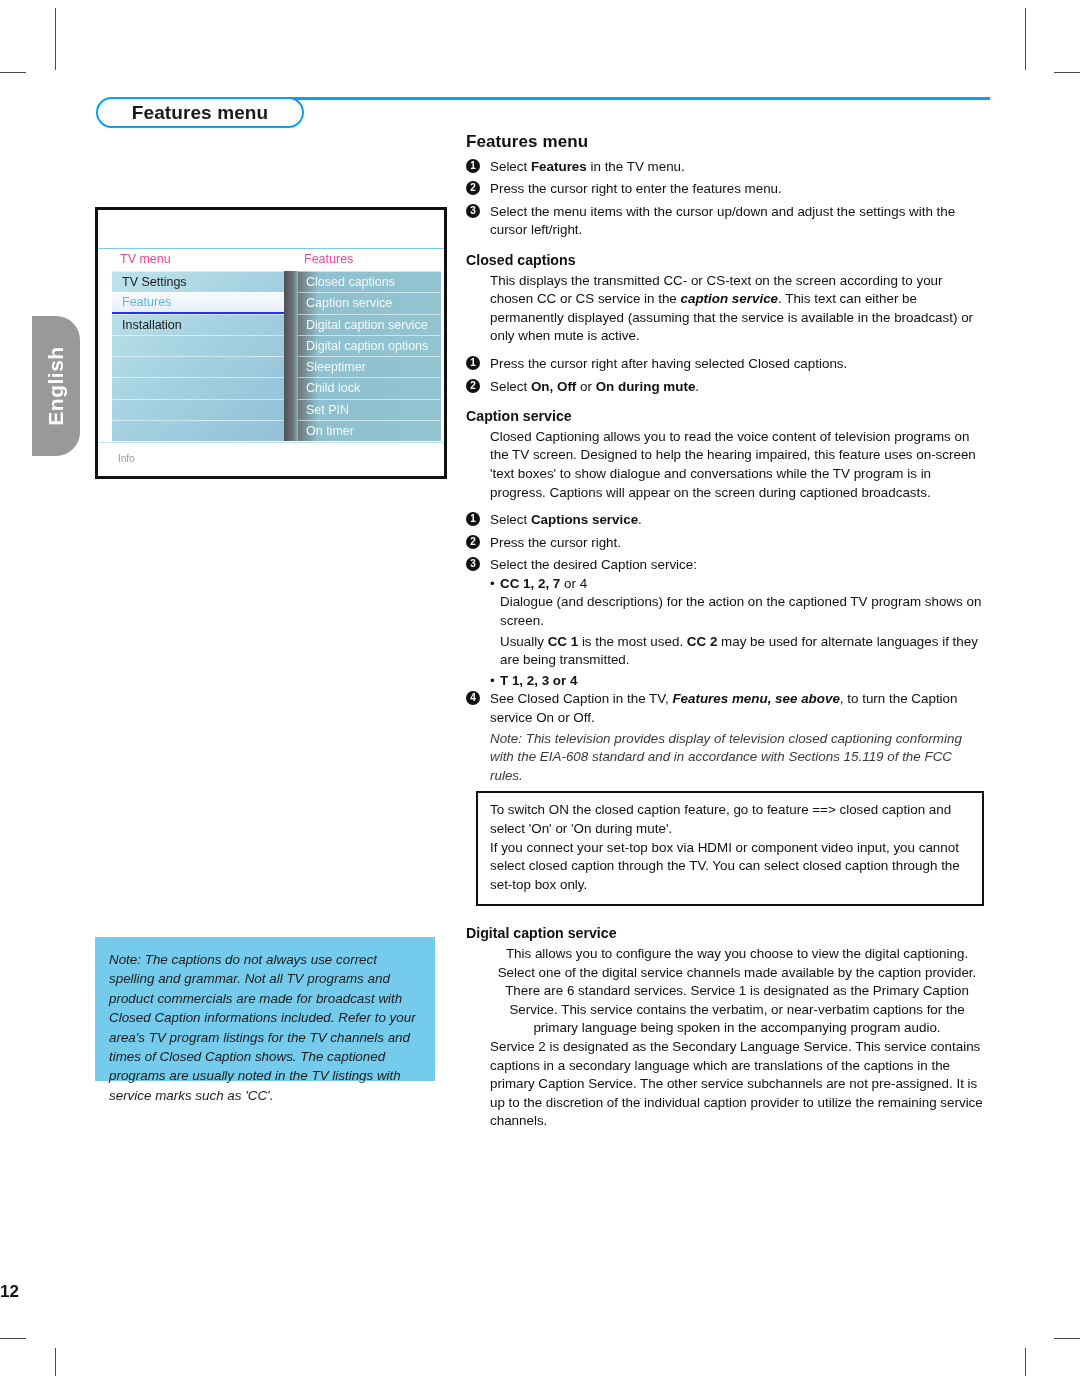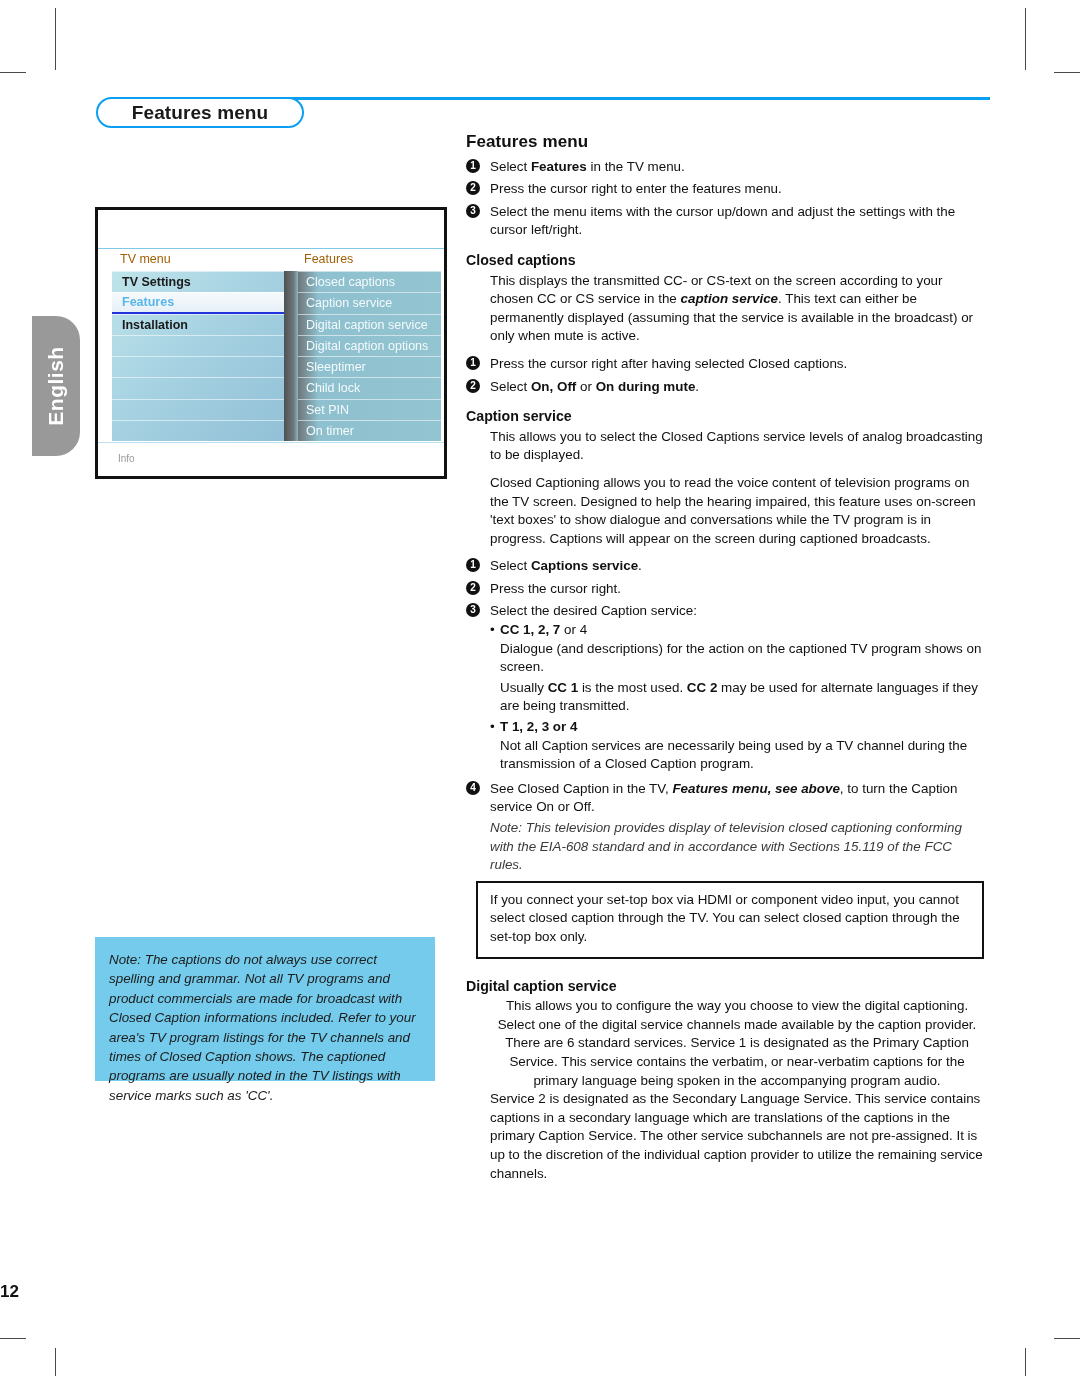--- a/index.html
+++ b/index.html
@@ -92,34 +92,33 @@
     position: absolute;
     left: 0; right: 0;
     top: 38px;
     height: 1px;
     background: #7fc9e8;
   }
   .tvm-col-head {
     position: absolute;
     top: 42px;
     font-size: 12.5px;
-    color: #a16207;
+    color: #ec4899;
     font-weight: normal;
   }
   #tvm-head-left  { left: 22px; }
   #tvm-head-right { left: 206px; }
 
   .tvm-left-col {
     position: absolute;
     left: 14px;
     top: 61px;
     width: 172px;
     height: 170px;
     background: linear-gradient(135deg, #bfe4ea 0%, #a6d2e2 45%, #92c0d6 100%);
-    font-weight: bold;
   }
   .tvm-right-col {
     position: absolute;
     left: 186px;
     top: 61px;
     width: 157px;
     height: 170px;
     background: linear-gradient(90deg, #5b5f61 0%, #6d7779 9%, #8fc0cf 22%, #93c4d1 100%);
   }
   .tvm-dark-edge {
@@ -398,21 +397,20 @@
   <div class="step">
     <span class="num">1</span>
     <span>Press the cursor right after having selected Closed captions.</span>
   </div>
   <div class="step">
     <span class="num">2</span>
     <span>Select </span><span class="b">On, Off</span><span> or </span><span class="b">On during mute</span><span>.</span>
   </div>
 
   <h3 class="sub-title">Caption service</h3>
-  <p class="para">This allows you to select the Closed Captions service levels of analog broadcasting to be displayed.</p>
   <p class="para">Closed Captioning allows you to read the voice content of television programs on the TV screen. Designed to help the hearing impaired, this feature uses on-screen 'text boxes' to show dialogue and conversations while the TV program is in progress. Captions will appear on the screen during captioned broadcasts.</p>
 
   <div class="step">
     <span class="num">1</span>
     <span>Select </span><span class="b">Captions service</span><span>.</span>
   </div>
   <div class="step">
     <span class="num">2</span>
     <span>Press the cursor right.</span>
   </div>
@@ -427,29 +425,29 @@
   </div>
   <p class="bullet-body">Dialogue (and descriptions) for the action on the captioned TV program shows on screen.</p>
   <p class="bullet-body">
     <span>Usually </span><span class="b">CC 1</span><span> is the most used. </span><span class="b">CC 2</span><span> may be used for alternate languages if they are being transmitted.</span>
   </p>
 
   <div class="bullet">
     <span class="dot">•</span>
     <span class="b">T 1, 2, 3 or 4</span>
   </div>
-  <p class="bullet-body" style="margin-bottom:6px;">Not all Caption services are necessarily being used by a TV channel during the transmission of a Closed Caption program.</p>
 
   <div class="step" style="margin-bottom:0;">
     <span class="num">4</span>
     <span>See Closed Caption in the TV, </span><span class="bi">Features menu, see above</span><span>, to turn the Caption service On or Off.</span>
   </div>
   <p class="note-inline">Note: This television provides display of television closed captioning conforming with the EIA-608 standard and in accordance with Sections 15.119 of the FCC rules.</p>
 
   <div id="howto-box">
+    <p>To switch ON the closed caption feature, go to feature ==&gt; closed caption and select 'On' or 'On during mute'.</p>
     <p>If you connect your set-top box via HDMI or component video input, you cannot select closed caption through the TV. You can select closed caption through the set-top box only.</p>
   </div>
 
   <div id="digital-section">
     <h3 class="sub-title" style="margin-top:0;">Digital caption service</h3>
     <p class="para tight" style="margin-bottom:0;">This allows you to configure the way you choose to view the digital captioning. Select one of the digital service channels made available by the caption provider. There are 6 standard services. Service 1 is designated as the Primary Caption Service. This service contains the verbatim, or near-verbatim captions for the primary language being spoken in the accompanying program audio.</p>
     <p class="para">Service 2 is designated as the Secondary Language Service. This service contains captions in a secondary language which are translations of the captions in the primary Caption Service. The other service subchannels are not pre-assigned. It is up to the discretion of the individual caption provider to utilize the remaining service channels.</p>
   </div>
 
 </div>

